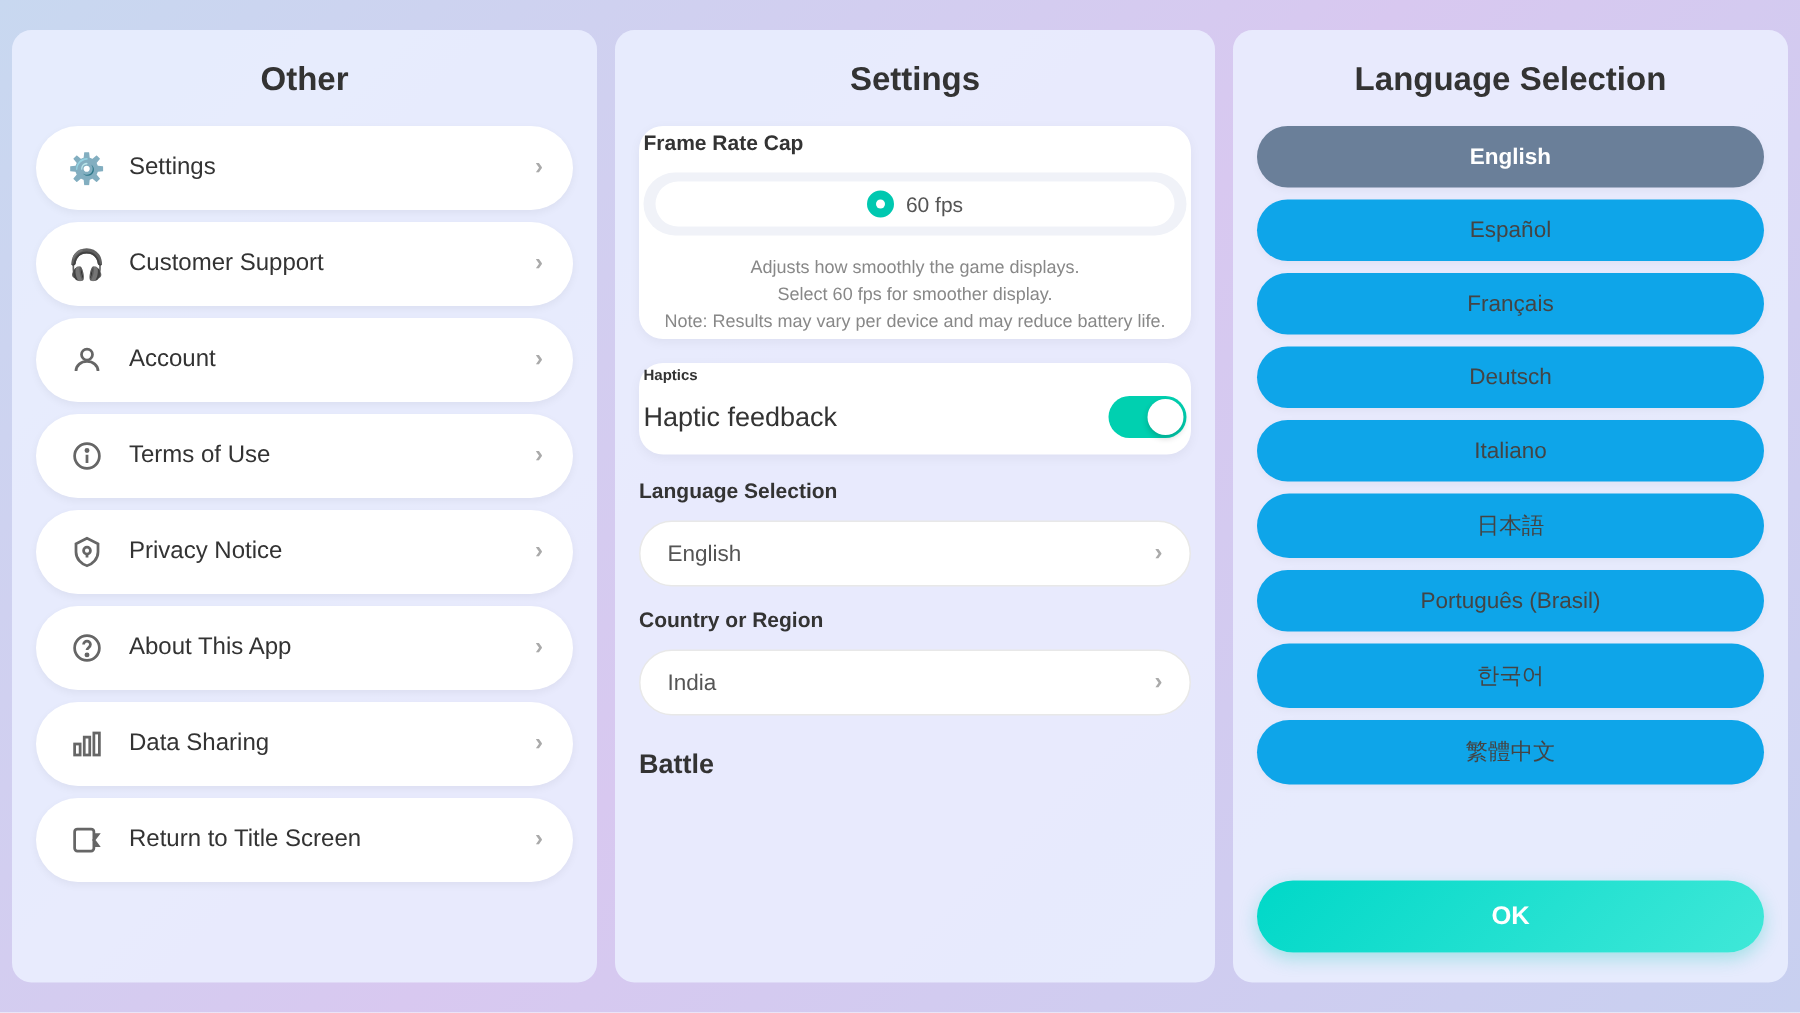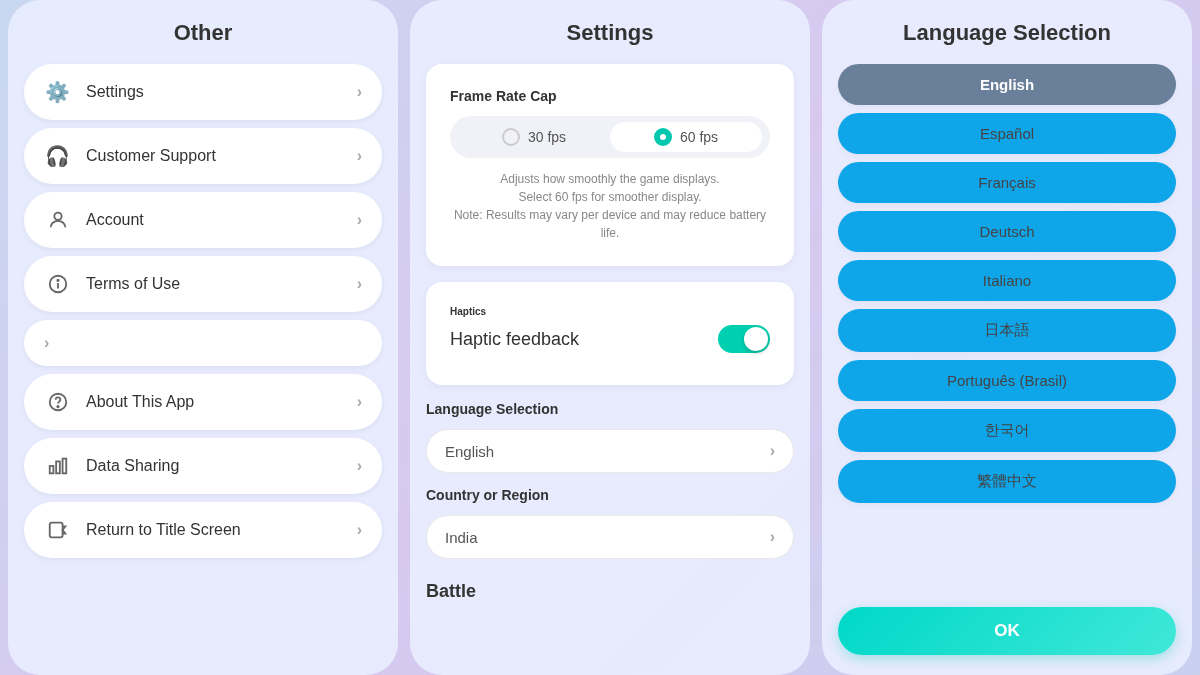--- a/index.html
+++ b/index.html
@@ -9,22 +9,22 @@
       background: linear-gradient(135deg, #c8d8f0 0%, #d8c8f0 50%, #c8d0f0 100%);
       display: flex;
       align-items: stretch;
       font-family: -apple-system, BlinkMacSystemFont, 'Segoe UI', sans-serif;
       overflow: hidden;
     }
 
     
     .panel {
       background: rgba(235, 240, 255, 0.85);
-      border-radius: 32px;
-      margin: 0 8px;
+      border-radius: 13px;
+      margin: 20px 8px;
       padding: 20px 16px;
       display: flex;
       flex-direction: column;
     }
 
     
     .left-panel {
       width: 390px;
       flex-shrink: 0;
     }
@@ -92,21 +92,21 @@
     .section-title {
       font-size: 14px;
       font-weight: 700;
       color: #333;
       margin-bottom: 12px;
     }
 
     .settings-card {
       background: white;
       border-radius: 16px;
-      padding: 24px;
+      padding: 3px;
       margin-bottom: 16px;
       box-shadow: 0 2px 8px rgba(0,0,0,0.05);
     }
 
     
     .fps-row {
       display: flex;
       align-items: center;
       gap: 0;
       background: #f0f2f8;
@@ -323,20 +323,30 @@
             <line x1="12" y1="11" x2="12" y2="17"></line>
             <circle cx="12" cy="8" r="0.8" fill="#666"></circle>
           </svg>
         </span>
         <span class="menu-label">Terms of Use</span>
       </div>
       <span class="chevron">›</span>
     </div>
 
     <div class="menu-item">
+      <div class="menu-item-left">
+        <span class="menu-icon">
+          <svg width="22" height="22" viewBox="0 0 24 24" fill="none" stroke="#666" stroke-width="2">
+            <path d="M12 2L4 6v6c0 5 4 9 8 10 4-1 8-5 8-10V6z"></path>
+            <circle cx="12" cy="11" r="2.5"></circle>
+            <path d="M12 13.5V16"></path>
+          </svg>
+        </span>
+        <span class="menu-label">Privacy Notice</span>
+      </div>
       <span class="chevron">›</span>
     </div>
 
     <div class="menu-item">
       <div class="menu-item-left">
         <span class="menu-icon">
           <svg width="22" height="22" viewBox="0 0 24 24" fill="none" stroke="#666" stroke-width="2">
             <circle cx="12" cy="12" r="9"></circle>
             <path d="M9.5 9.5a2.5 2.5 0 0 1 5 0c0 2-2.5 2.5-2.5 4"></path>
             <circle cx="12" cy="17" r="0.8" fill="#666"></circle>
@@ -376,24 +386,20 @@
 
   </div>
 </div>
 
 <div class="panel middle-panel">
   <div class="panel-title">Settings</div>
 
   <div class="settings-card">
     <div class="section-title">Frame Rate Cap</div>
     <div class="fps-row">
-      <div class="fps-option">
-        <div class="radio-circle"></div>
-        <span class="fps-label">30 fps</span>
-      </div>
       <div class="fps-option selected">
         <div class="radio-circle active"></div>
         <span class="fps-label">60 fps</span>
       </div>
     </div>
     <div class="fps-description">Adjusts how smoothly the game displays.<br>Select 60 fps for smoother display.<br>Note: Results may vary per device and may reduce battery life.</div>
   </div>
 
   <div class="settings-card">
     <div class="haptics-section-title">Haptics</div>

